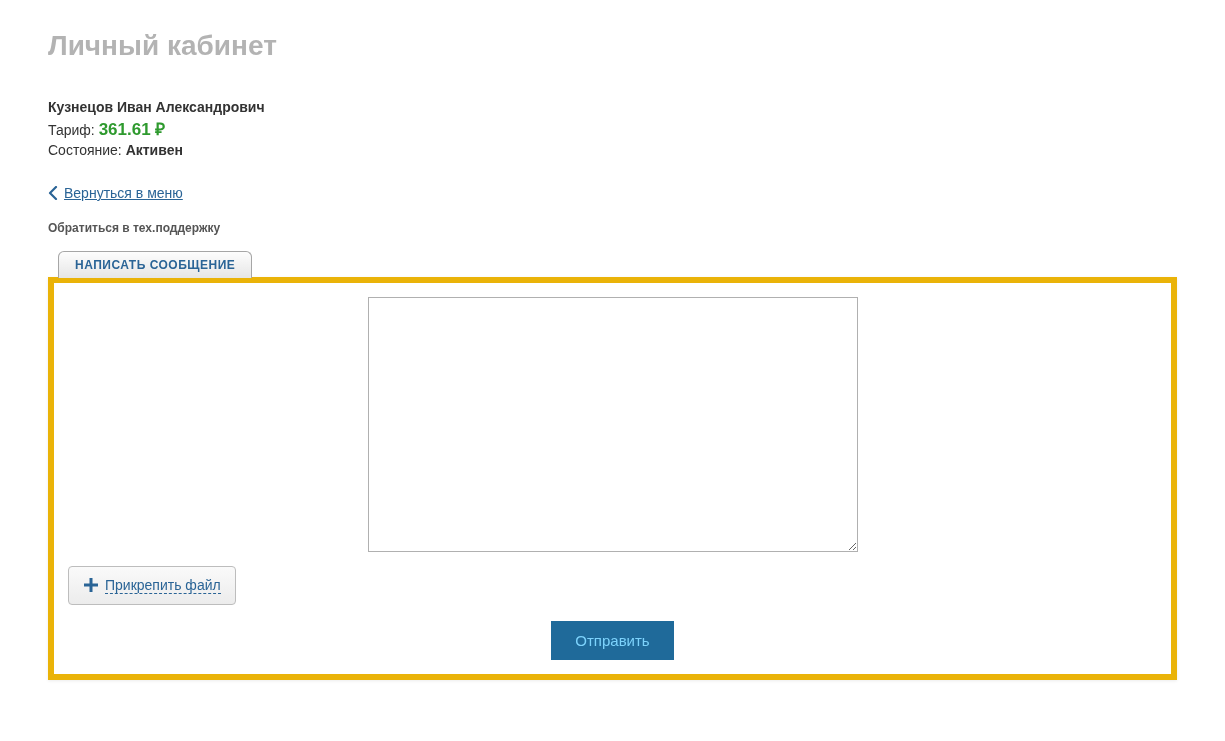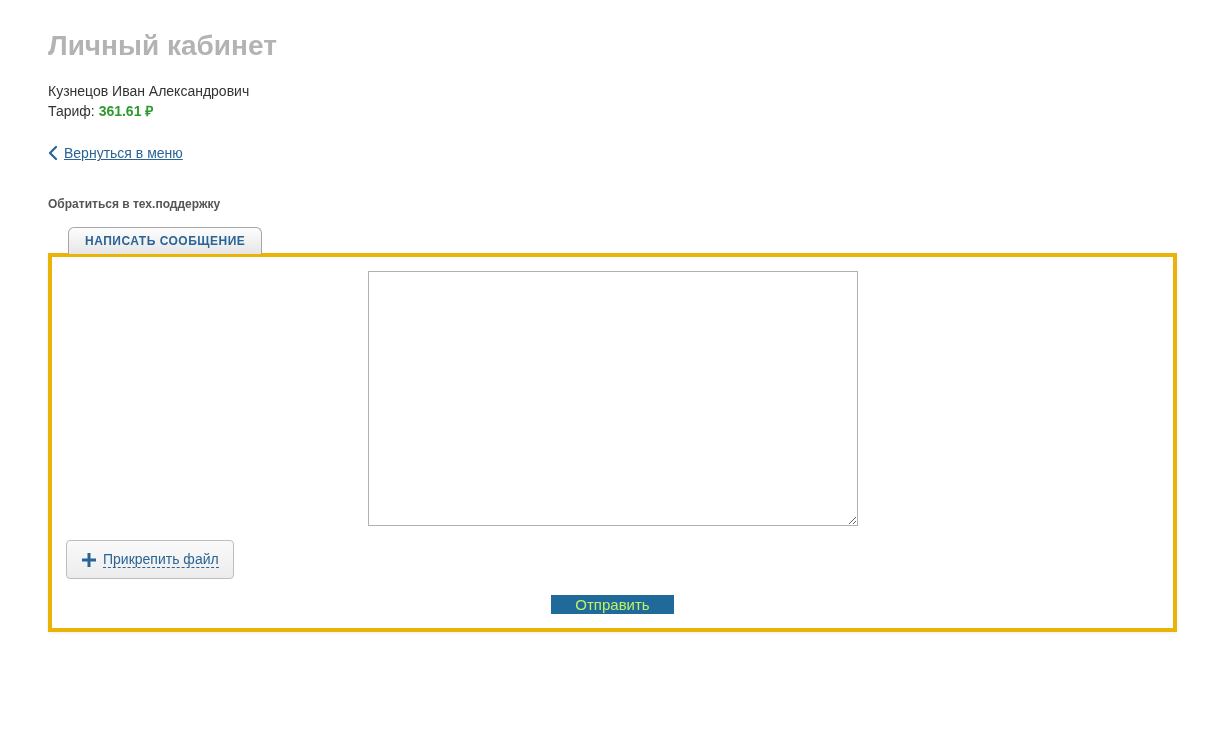--- a/index.html
+++ b/index.html
@@ -11,91 +11,91 @@
       font-family: "Segoe UI", Tahoma, Arial, sans-serif;
       font-size: 14px;
       color: #333;
       background: #fff;
       padding: 30px 48px;
     }
     .page-title {
       font-size: 28px;
       font-weight: 600;
       color: #b3b3b3;
-      margin-bottom: 20px;
+      margin-bottom: 36px;
     }
     .account-info {
       margin-bottom: 24px;
       line-height: 1.4;
     }
     .account-info .row {
       font-size: 14px;
       color: #333;
     }
     .account-info .row .label {
       font-weight: 400;
     }
     .account-info .row .value-bold {
       font-weight: 700;
     }
     .account-info .name {
-      font-weight: 400;
+      font-weight: 700;
     }
     .balance-value {
       color: #2e9a2e;
       font-weight: 700;
-      font-size: 14px;
+      font-size: 17px;
     }
     .ruble {
       font-family: Arial, sans-serif;
     }
     .back-link {
       display: inline-flex;
       align-items: center;
       color: #2a6496;
       font-size: 14px;
       text-decoration: none;
-      margin-bottom: 36px;
+      margin-bottom: 20px;
       cursor: pointer;
     }
     .back-link .chevron {
       margin-right: 6px;
       width: 10px;
       height: 14px;
     }
     .back-link .text {
       text-decoration: underline;
     }
     .section-title {
       font-size: 12px;
       font-weight: 600;
       color: #555;
       margin-bottom: 16px;
     }
     .tabs-wrap {
-      margin-left: 20px;
+      margin-left: 10px;
     }
     .tab {
       display: inline-block;
       background: linear-gradient(to bottom, #fdfdfd, #e6e6e6);
       border: 1px solid #a6a6a6;
       border-bottom: none;
       border-radius: 6px 6px 0 0;
       padding: 6px 16px;
       font-size: 12px;
       font-weight: 600;
       color: #2a6496;
       letter-spacing: 0.5px;
       text-transform: uppercase;
       cursor: pointer;
       position: relative;
       z-index: 2;
     }
     .panel {
-      border: 4px solid #eab308;
+      border: 6px solid #eab308;
       background: #fff;
       margin-top: -1px;
       padding: 14px;
       box-shadow: 0 1px 3px rgba(0,0,0,0.08);
     }
     .textarea-wrap {
       display: flex;
       justify-content: center;
       margin-bottom: 14px;
     }
@@ -127,38 +127,41 @@
     }
     .attach-btn .label {
       border-bottom: 1px dashed #2a6496;
     }
     .submit-row {
       text-align: center;
       margin-top: 16px;
     }
     .submit-btn {
       background: #1f6a9a;
-      color: #bef264;
+      color: #7dd3fc;
       border: none;
-      padding: 1px 24px;
+      padding: 11px 24px;
       font-size: 15px;
       cursor: pointer;
     }
   </style>
 </head>
 <body>
 
 
 
 <h1 class="page-title">Личный кабинет</h1>
 
 <div class="account-info">
   <div class="row name">Кузнецов Иван Александрович</div>
   <div class="row">
     <span class="label">Тариф: </span><span class="balance-value"><span>361.61 </span><span class="ruble">₽</span></span>
+  </div>
+  <div class="row">
+    <span class="label">Состояние: </span><span class="value-bold">Активен</span>
   </div>
 </div>
 
 <a class="back-link">
   <svg class="chevron" viewBox="0 0 10 14">
     <path d="M8 1 L2 7 L8 13" stroke="#2a6496" stroke-width="2.2" fill="none" stroke-linecap="round" stroke-linejoin="round"></path>
   </svg>
   <span class="text">Вернуться в меню</span>
 </a>
 

